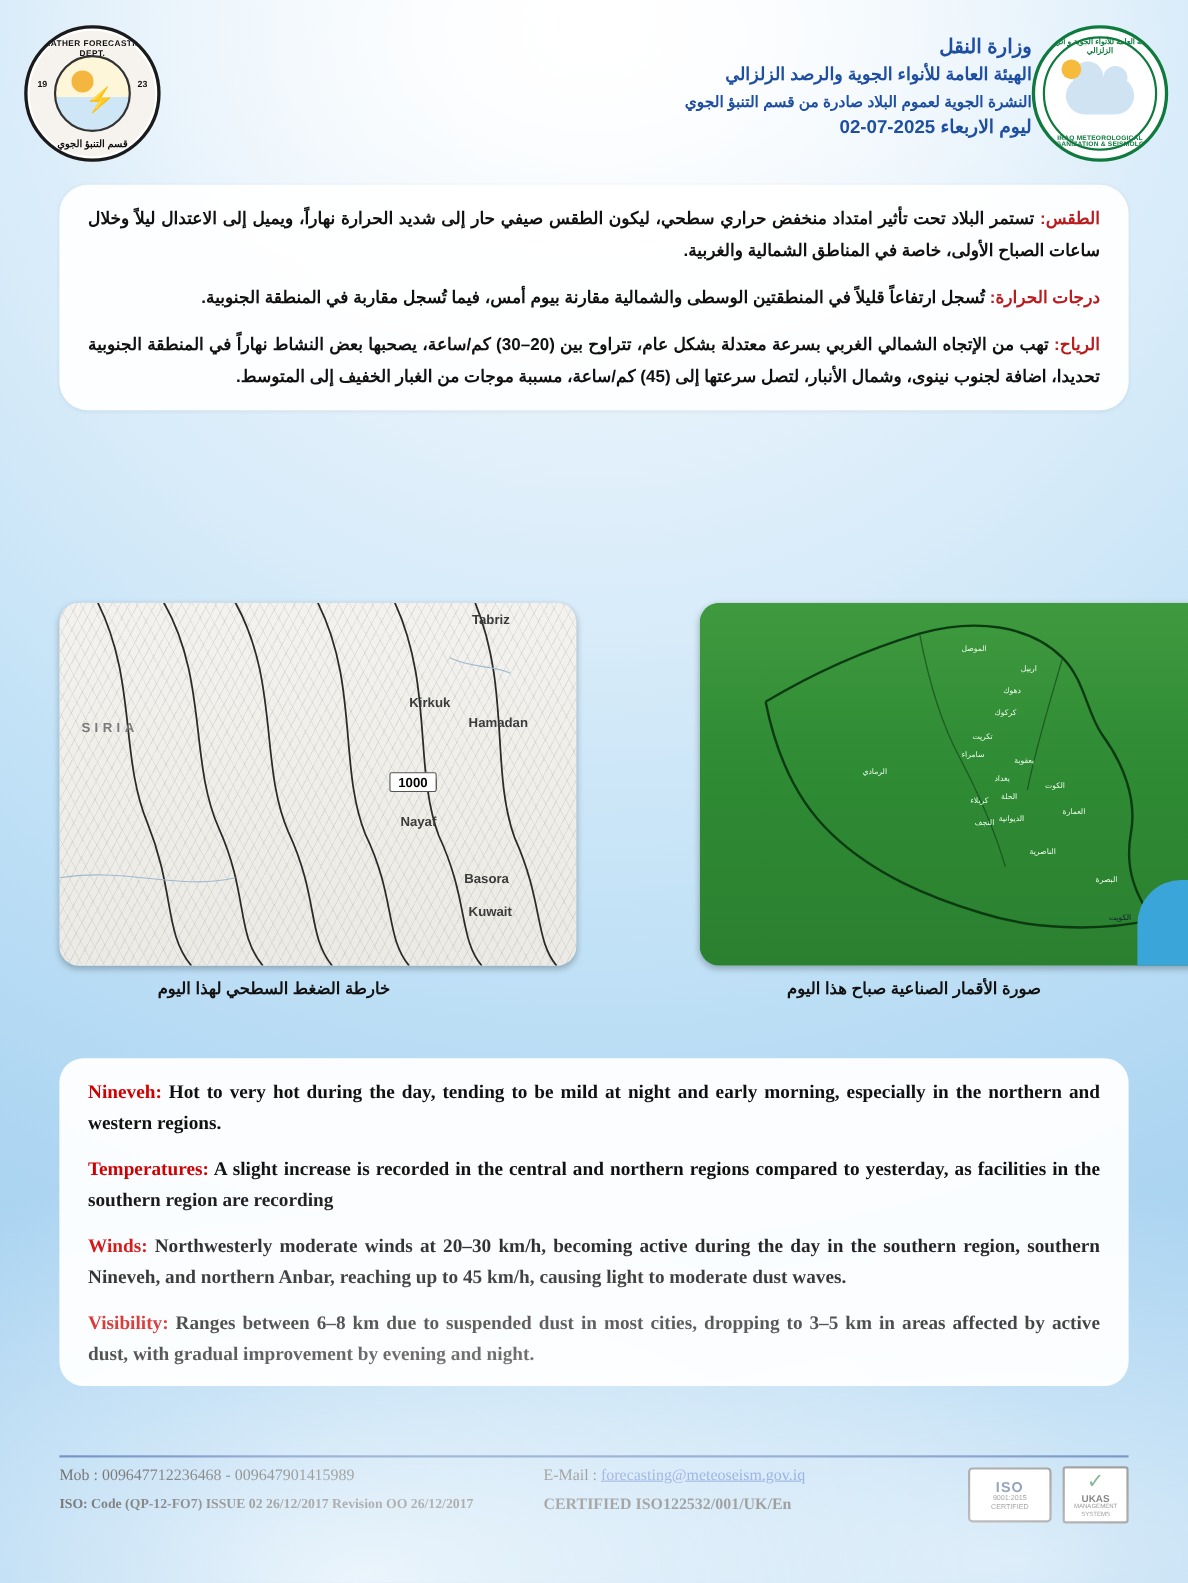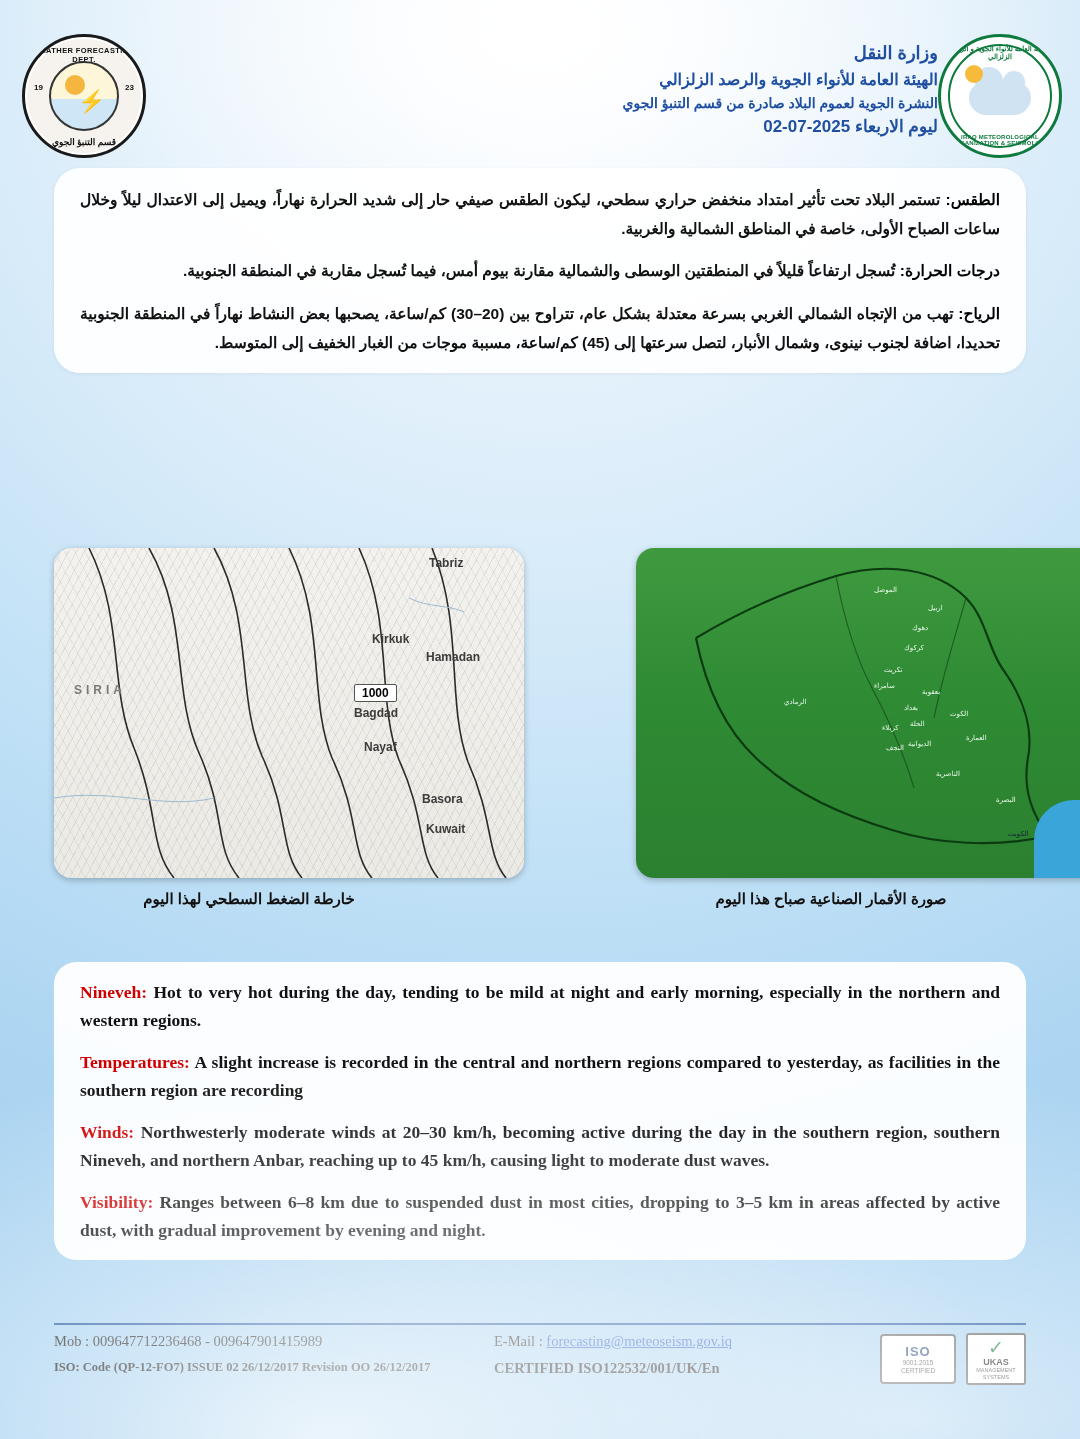--- a/index.html
+++ b/index.html
@@ -25,21 +25,21 @@
     content:"";position:absolute;left:0;right:0;bottom:0;height:420px;
     background:radial-gradient(ellipse at 30% 100%, rgba(255,255,255,.75) 0%, rgba(255,255,255,0) 65%),
                radial-gradient(ellipse at 85% 95%, rgba(255,255,255,.6) 0%, rgba(255,255,255,0) 60%);
     pointer-events:none;
   }
 
   
   .header{
     position:absolute;top:0;left:0;right:0;height:170px;
     display:flex;align-items:flex-start;justify-content:space-between;
-    padding:28px 22px 0 22px;box-sizing:border-box;
+    padding:17px 22px 0 22px;box-sizing:border-box;
   }
   .logo-left{width:120px;height:120px;flex:0 0 120px;position:relative;margin-top:6px;}
   .logo-right{width:120px;height:120px;flex:0 0 120px;position:relative;margin-top:6px;}
 
   .seal{
     width:118px;height:118px;border-radius:50%;
     background:#f6f3ee;
     border:3px solid #1a1a1a;
     box-shadow:0 0 0 2px #fff inset;
     position:relative;overflow:hidden;
@@ -117,21 +117,21 @@
     box-sizing:border-box;
     direction:rtl;
     box-shadow:0 1px 4px rgba(0,0,0,.06);
   }
   .ar-par{
     font-family:"Liberation Sans",sans-serif;
     font-size:15.5px;font-weight:bold;color:#111;
     line-height:1.85;text-align:justify;margin:0 0 14px 0;
   }
   .ar-par:last-child{margin-bottom:2px;}
-  .ar-lbl{color:#000000;}
+  .ar-lbl{color:#b91c1c;}
 
   
   .maps{
     position:absolute;left:54px;right:54px;top:548px;height:390px;
     display:flex;justify-content:space-between;
   }
   .map-card{width:390px;}
   .map-frame{
     width:470px;height:330px;border-radius:18px;overflow:hidden;position:relative;
     box-shadow:0 2px 6px rgba(0,0,0,.25);
@@ -148,21 +148,21 @@
       repeating-linear-gradient(118deg, rgba(160,160,160,.22) 0 1px, rgba(255,255,255,0) 1px 7px),
       repeating-linear-gradient(62deg, rgba(160,160,160,.16) 0 1px, rgba(255,255,255,0) 1px 9px),
       linear-gradient(#f3f2ee,#eceae4);
       position:relative;
   }
   .press svg{position:absolute;inset:0;width:100%;height:100%;}
   .plabel{
     position:absolute;font-family:"Liberation Sans",sans-serif;font-size:12px;color:#3b3b3b;font-weight:600;
   }
   .p1000{
-    position:absolute;left:300px;top:136px;background:#fff;border:1px solid #555;
+    position:absolute;left:300px;top:154px;background:#fff;border:1px solid #555;
     font-family:"Liberation Sans",sans-serif;font-size:12px;padding:1px 7px;border-radius:2px;font-weight:bold;
   }
   
   .sat{
     width:100%;height:100%;position:relative;
     background:linear-gradient(#3f9a3f,#2f8b34 45%, #2b8030);
   }
   .sat .sea{
     position:absolute;right:0;bottom:0;width:72px;height:78px;
     background:#3aa5d9;border-top-left-radius:40px;
@@ -288,21 +288,21 @@
               <path d="M355,50 C375,60 392,56 410,64"></path>
             </g>
           </svg>
           <div class="plabel" style="left:375px;top:8px;">Tabriz</div>
           <div class="plabel" style="left:318px;top:84px;">Kirkuk</div>
           <div class="plabel" style="left:372px;top:102px;">Hamadan</div>
           <div class="plabel" style="left:300px;top:158px;">Bagdad</div>
           <div class="plabel" style="left:310px;top:192px;">Nayaf</div>
           <div class="plabel" style="left:351px;top:244px;padding-left:17px;">Basora</div>
           <div class="plabel" style="left:372px;top:274px;">Kuwait</div>
-          <div class="plabel" style="left:20px;top:106px;letter-spacing:4px;color:#7a7a7a;margin-top:29px;">SIRIA</div>
+          <div class="plabel" style="left:20px;top:106px;letter-spacing:4px;color:#7a7a7a;">SIRIA</div>
           <div class="p1000">1000</div>
         </div>
       </div>
       <div class="cap">خارطة الضغط السطحي لهذا اليوم</div>
     </div>
 
     <div class="map-card">
       <div class="map-frame">
         <div class="sat">
           <svg viewBox="0 0 470 330" preserveAspectRatio="none">

